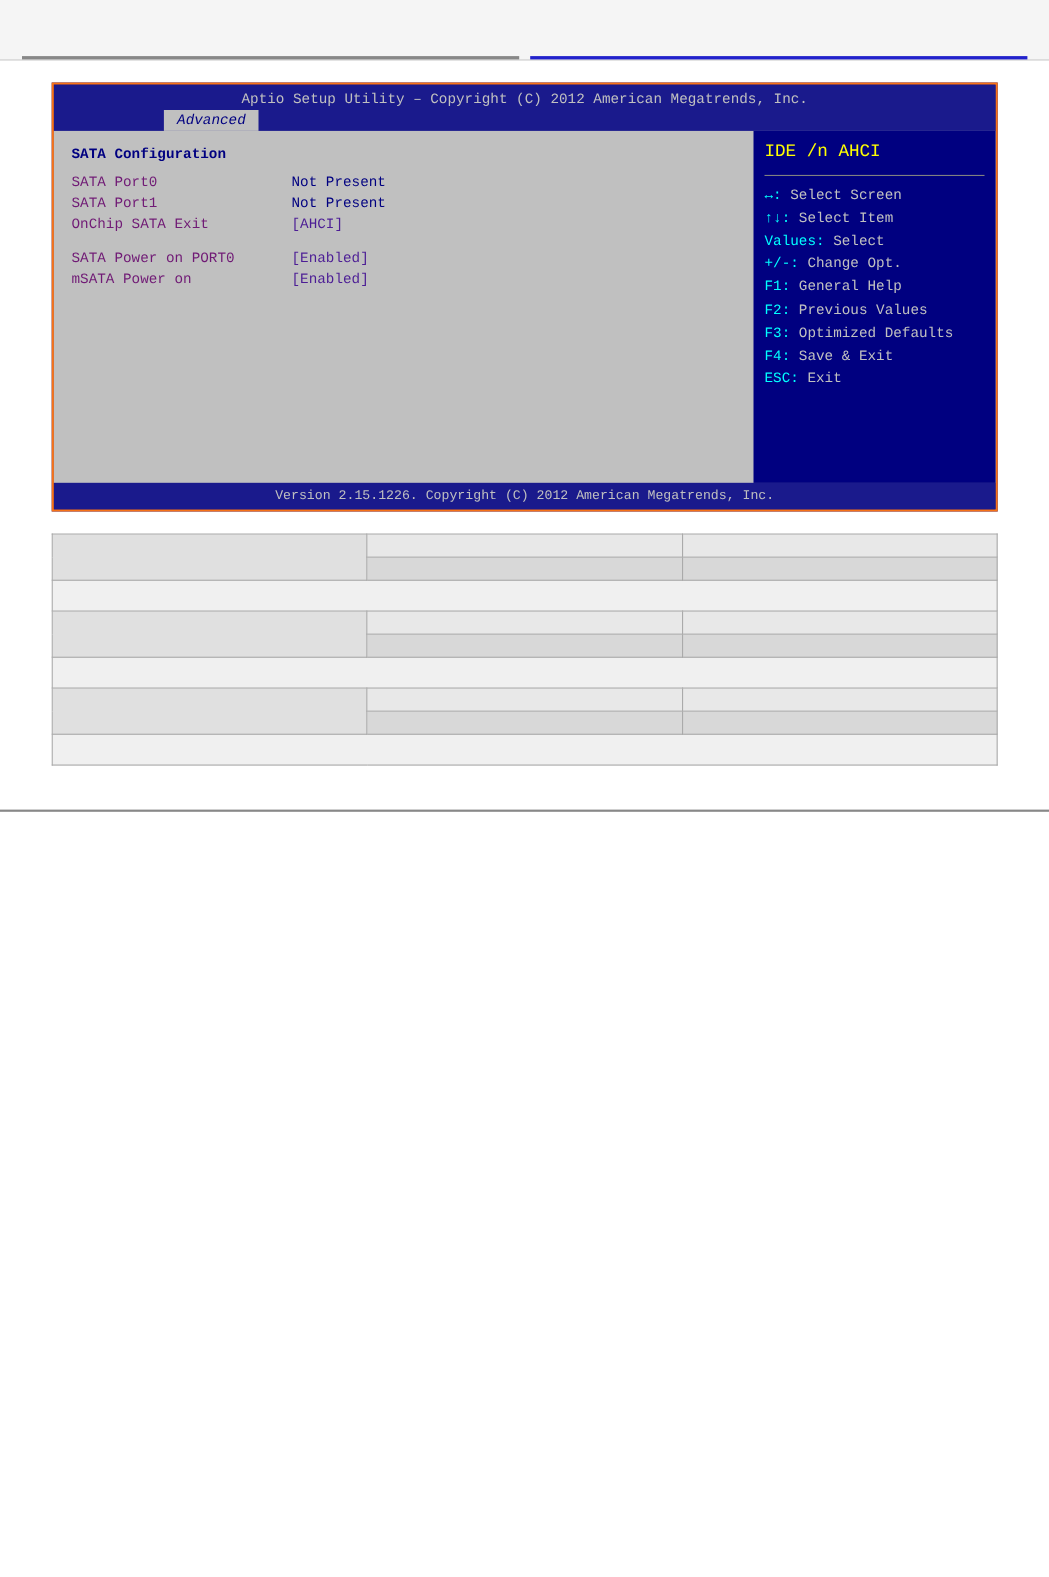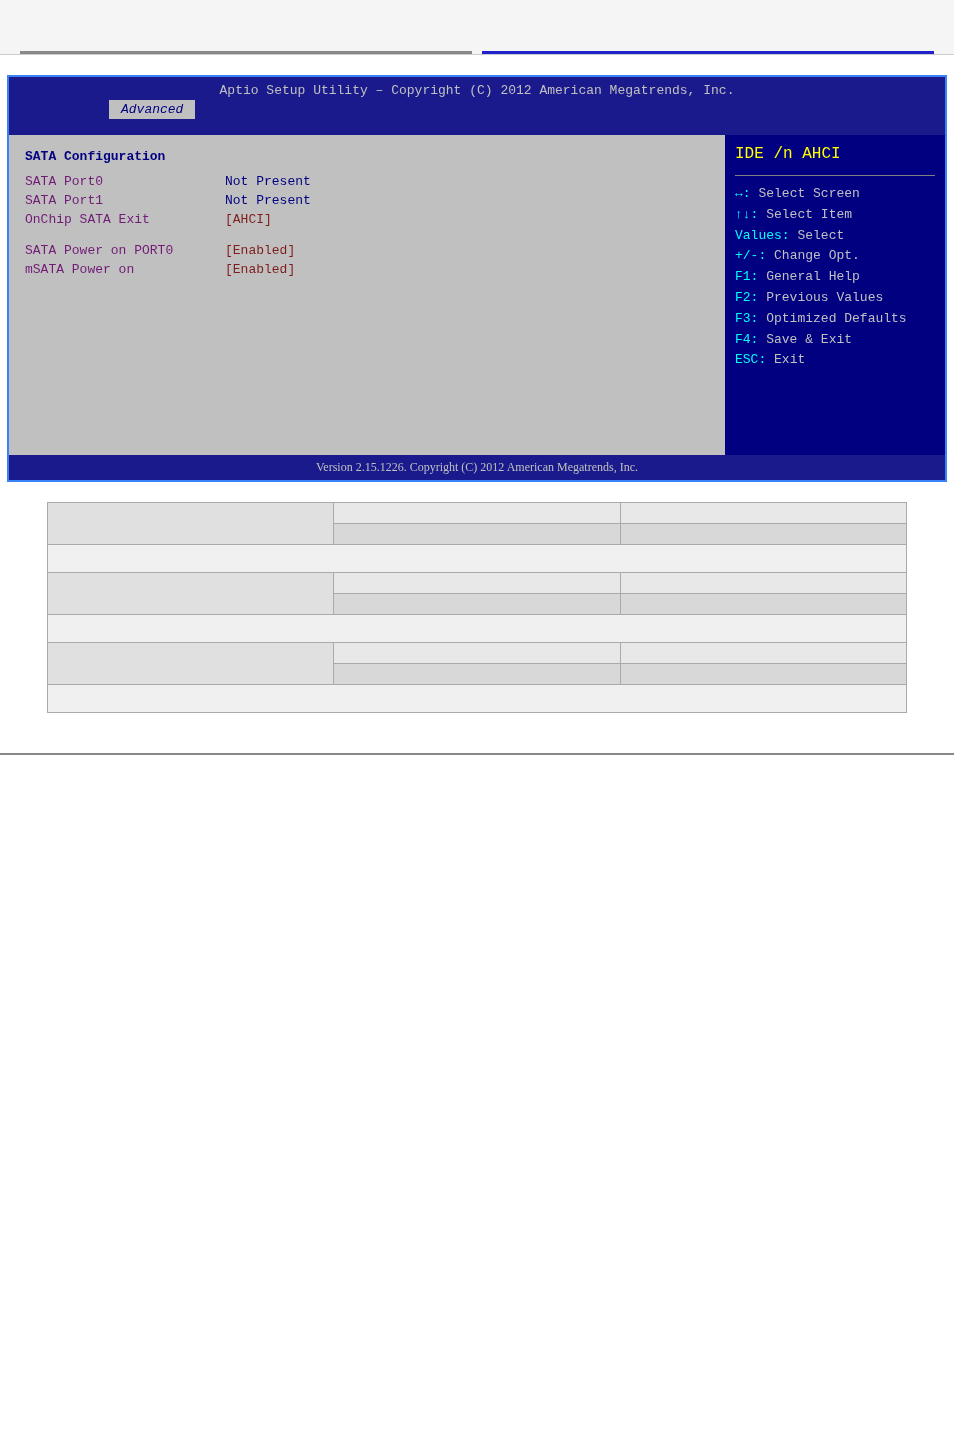--- a/index.html
+++ b/index.html
@@ -8,22 +8,22 @@
       min-height: 1434px;
       background: #ffffff;
       font-family: Arial, sans-serif;
       font-size: 14px;
       color: #333;
     }
 
     
     .bios-outer {
       margin: 20px auto;
-      width: 940px;
-      border: 2px solid #3b82f6;
+      width: 860px;
+      border: 2px solid #f97316;
       background: #1a1a8c;
       color: #c0c0c0;
       font-family: 'Courier New', Courier, monospace;
       font-size: 13px;
     }
 
     .bios-titlebar {
       background: #1a1a8c;
       color: #c0c0c0;
       text-align: center;
@@ -48,21 +48,20 @@
     .bios-tab.active {
       background: #c0c0c0;
       color: #000080;
     }
 
     .bios-main {
       display: flex;
       background: #c0c0c0;
       color: #000;
       min-height: 320px;
-      margin-top: 16px;
     }
 
     .bios-left {
       flex: 1;
       padding: 14px 16px;
       font-family: 'Courier New', Courier, monospace;
       font-size: 13px;
       color: #000080;
     }
 
@@ -80,21 +79,21 @@
     }
     .bios-item-label {
       color: #701a75;
       width: 200px;
       flex-shrink: 0;
     }
     .bios-item-value {
       color: #000080;
     }
     .bios-item-value.bracket {
-      color: #7f1d1d;
+      color: #4c1d95;
     }
 
     .bios-right {
       width: 220px;
       background: #000080;
       color: #c0c0c0;
       padding: 10px;
       font-family: 'Courier New', Courier, monospace;
       font-size: 12px;
     }
@@ -118,21 +117,21 @@
     }
     .bios-key-help span.key {
       color: #00ffff;
     }
 
     .bios-footer {
       background: #1a1a8c;
       color: #c0c0c0;
       text-align: center;
       padding: 5px 0;
-      font-family: Liberation Serif, serif;
+      font-family: Liberation Mono, monospace;
       font-size: 12px;
     }
 
     
     .table-section {
       margin: 20px auto;
       width: 860px;
     }
 
     .grid-table {

